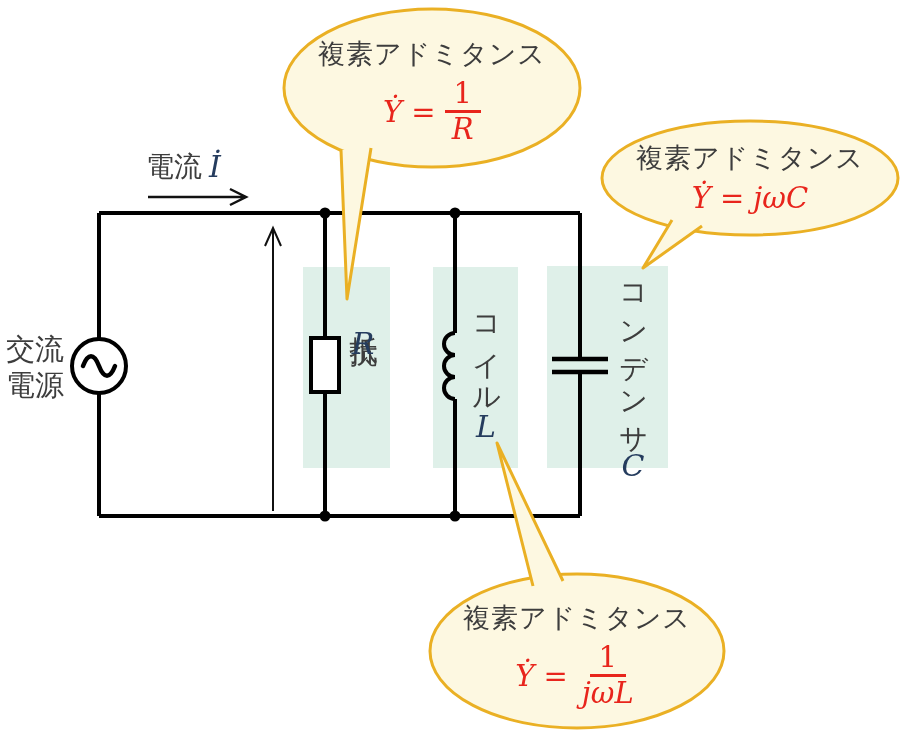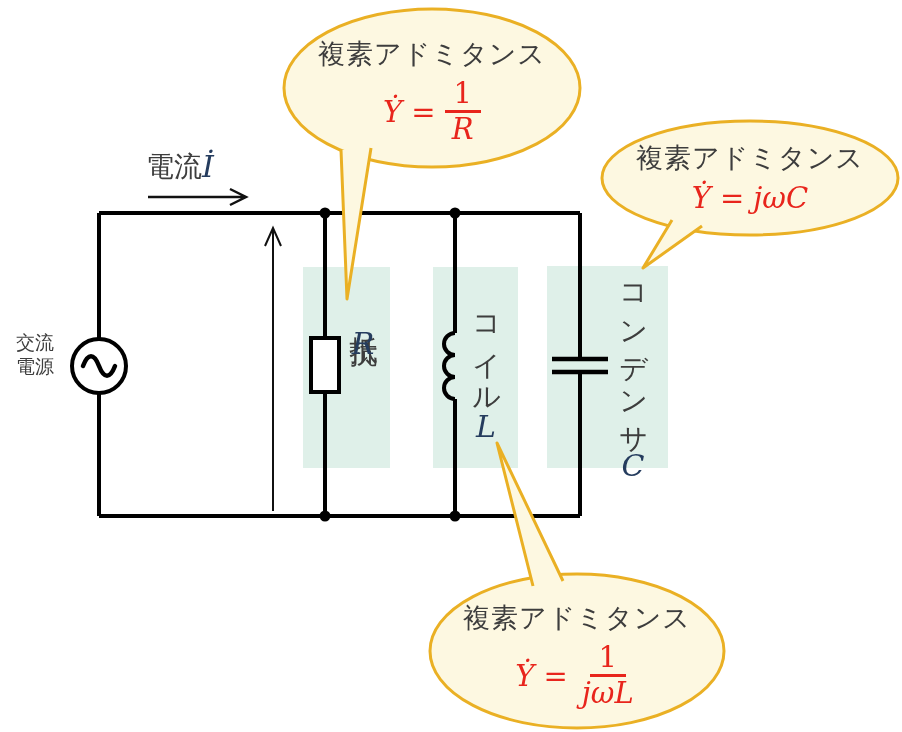--- a/index.html
+++ b/index.html
@@ -21,24 +21,24 @@
   .cw{stroke:var(--circuit-black);stroke-width:4;fill:none;}
   .cwf{stroke:var(--circuit-black);stroke-width:4;fill:#fff;}
   .thin{stroke:#111;stroke-width:2.5;fill:none;}
   .dot{fill:var(--circuit-black);}
   .bubble{fill:var(--bubble-fill);stroke:var(--bubble-border);stroke-width:3;}
   .tail-f{fill:var(--bubble-fill);stroke:none;}
   .tail-s{fill:none;stroke:var(--bubble-border);stroke-width:3;stroke-linejoin:round;}
   .label{position:absolute;z-index:3;color:var(--text-dark);}
   .kanji{font-size:28px;line-height:1.2;}
   .mvar{font-family:"DejaVu Serif",serif;font-style:italic;color:var(--math-navy);font-size:30px;}
-  .hlabel{display:flex;align-items:center;white-space:nowrap;}
+  .hlabel{display:flex;align-items:center;gap:7px;white-space:nowrap;}
   .vcol{display:flex;flex-direction:column;align-items:center;gap:6px;}
   .vtext{writing-mode:vertical-rl;text-orientation:upright;font-size:28px;letter-spacing:3px;line-height:1;}
-  .src{white-space:pre-line;text-align:center;font-size:19px;line-height:1.25;}
+  .src{white-space:pre-line;text-align:center;font-size:29px;line-height:1.25;}
   .bubble-content{position:absolute;z-index:3;display:flex;flex-direction:column;align-items:center;gap:5px;}
   .btitle{font-size:27px;color:var(--text-dark);letter-spacing:1px;white-space:nowrap;}
   .formula{display:flex;align-items:center;gap:9px;color:var(--formula-red);
            font-family:"DejaVu Serif",serif;font-size:29px;}
   .fvar{font-style:italic;}
   .frac{display:flex;flex-direction:column;align-items:center;line-height:1.15;}
   .frac .num{padding:0 9px;border-bottom:3px solid currentColor;}
   .frac .den{font-style:italic;padding:0 5px;}
 </style>
 </head>

